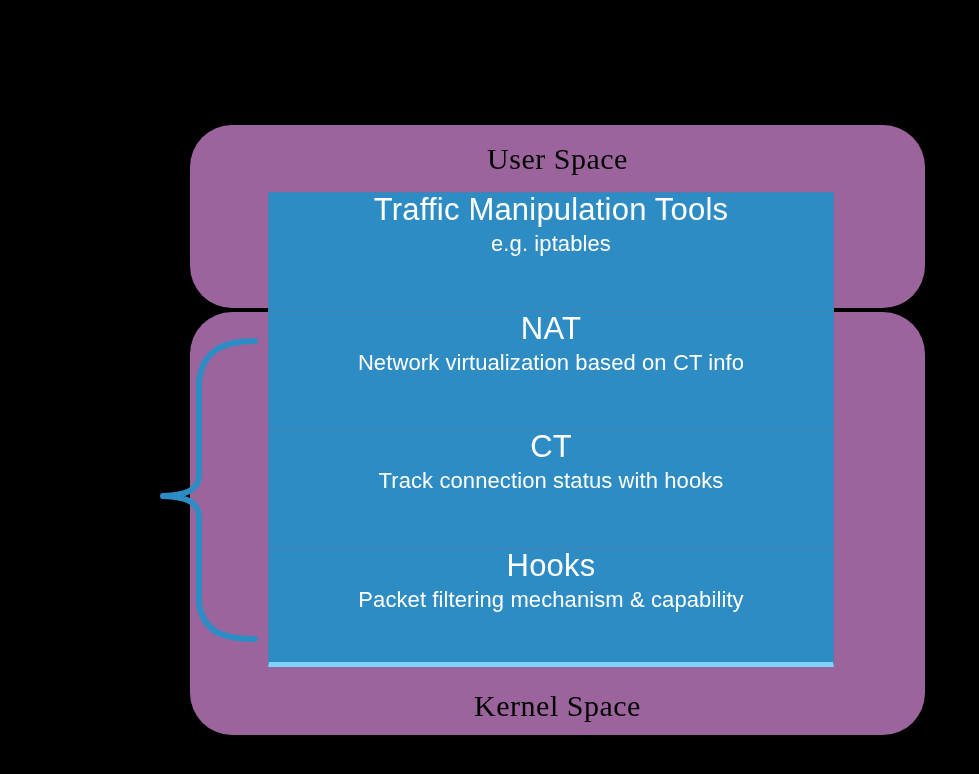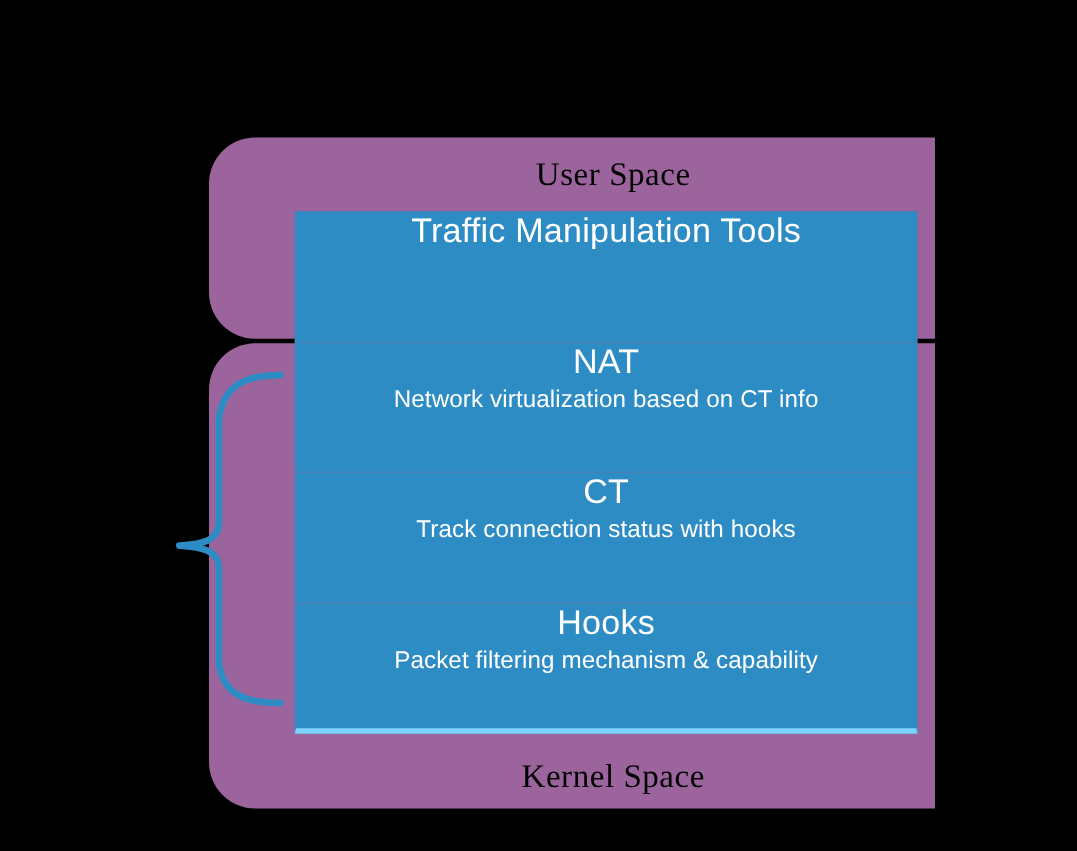--- a/index.html
+++ b/index.html
@@ -6,21 +6,21 @@
   html, body {
     margin: 0;
     padding: 0;
     background: #000000;
   }
   body {
     font-family: "Liberation Sans", sans-serif;
   }
   #canvas {
     position: relative;
-    width: 850px;
+    width: 979px;
     height: 774px;
     background: #000000;
     overflow: hidden;
   }
 
   
   .space-box {
     position: absolute;
     background: #9C649C;
     border-radius: 42px;
@@ -127,20 +127,21 @@
              C 44 156, 30 160, 8 161
              C 30 162, 44 166, 44 182
              L 44 268
              C 48 298, 70 304, 100 304" fill="none" stroke="#2E8CC4" stroke-width="6" stroke-linecap="round" stroke-linejoin="round"></path>
   </svg>
 
   <div id="layer-stack">
 
     <div id="layer-0" class="layer">
       <div class="layer-title">Traffic Manipulation Tools</div>
+      <div class="layer-subtitle">e.g. iptables</div>
     </div>
 
     <div id="layer-1" class="layer">
       <div class="layer-title">NAT</div>
       <div class="layer-subtitle">Network virtualization based on CT info</div>
     </div>
 
     <div id="layer-2" class="layer">
       <div class="layer-title">CT</div>
       <div class="layer-subtitle">Track connection status with hooks</div>

